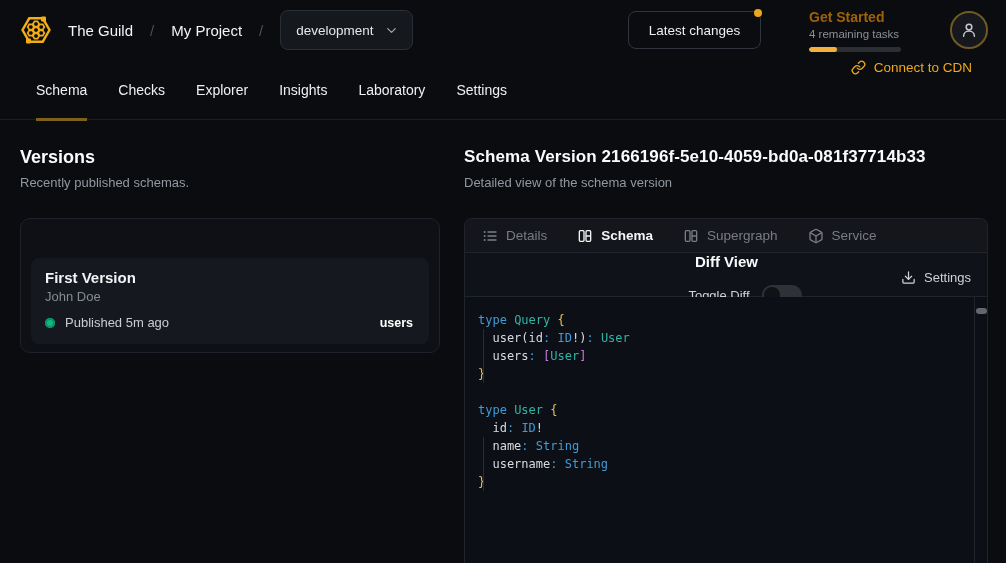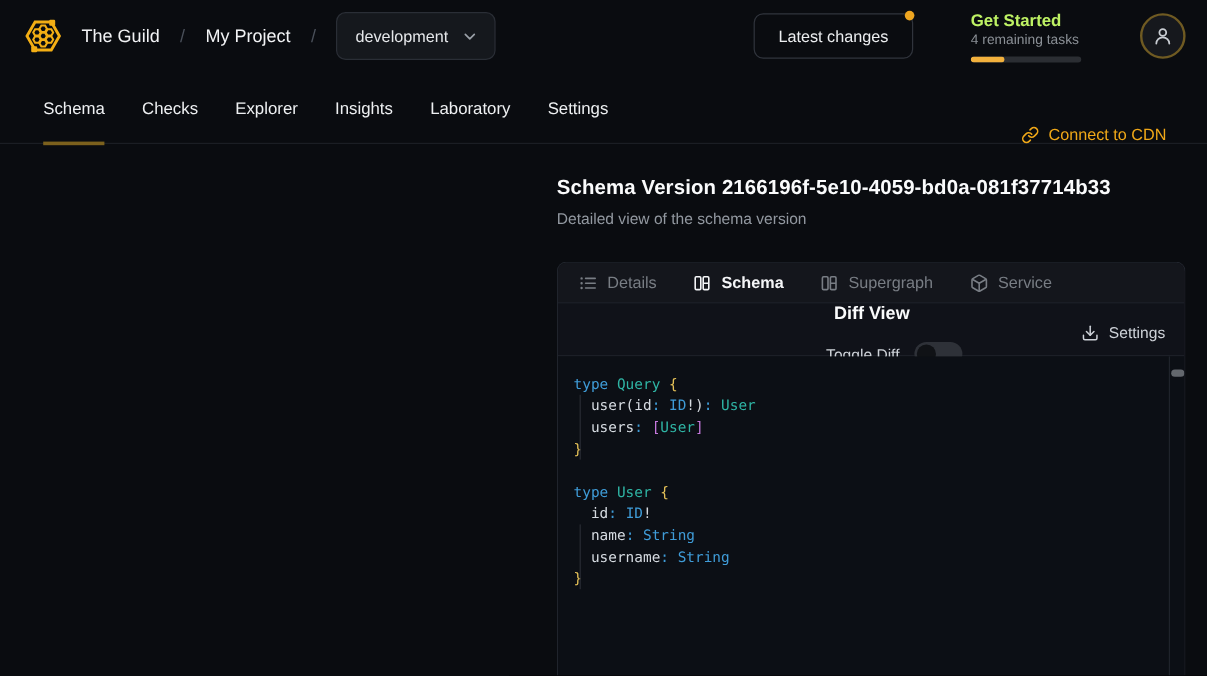--- a/index.html
+++ b/index.html
@@ -13,35 +13,35 @@
   .crumbs { position:absolute; left:68px; top:0; height:60px; display:flex; align-items:center; gap:17px; font-size:15px; }
   .crumb { color:#f2f3f5; font-weight:500; cursor:pointer; }
   .crumb-sep { color:#4a505a; font-size:15px; }
   .target-select { display:flex; align-items:center; gap:10px; height:40px; padding:0 13px 0 15px;
     background:#15181d; border:1px solid #2a2e36; border-radius:8px; color:#e5e7ea; font-size:13.5px; cursor:pointer; }
   .hdr-right { position:absolute; right:0; top:0; height:60px; display:flex; align-items:center; }
   .latest-btn { position:relative; width:133px; height:38px; border:1px solid #30343c; border-radius:8px;
     background:transparent; color:#eceef0; font-size:13.5px; display:flex; align-items:center; justify-content:center; cursor:pointer; }
   .latest-dot { position:absolute; top:-3px; right:-2px; width:8px; height:8px; border-radius:50%; background:#eda520; }
   .get-started { width:92px; margin-left:48px; cursor:pointer; }
-  .gs-title { font-size:14px; font-weight:600; color:#bef264; line-height:17px; }
+  .gs-title { font-size:14px; font-weight:600; color:#a16207; line-height:17px; }
   .gs-sub { font-size:11.5px; color:#8b9096; line-height:15px; margin-top:1px; white-space:nowrap; }
   .gs-bar { margin-top:5px; width:92px; height:5px; border-radius:3px; background:#2b2e33; overflow:hidden; }
   .gs-fill { height:100%; border-radius:3px; background:#f2b13d; }
   .avatar { width:38px; height:38px; margin-left:49px; margin-right:18px; border-radius:50%;
     border:2px solid #6f5a22; background:#16181d; display:flex; align-items:center; justify-content:center; cursor:pointer; }
 
   
   .nav { position:absolute; top:60px; left:0; width:1006px; height:60px; border-bottom:1px solid #1b1e24; }
   .nav-tabs { position:absolute; left:36px; top:0; height:60px; display:flex; gap:31px; }
   .nav-tab { position:relative; height:60px; display:flex; align-items:center; font-size:14px; color:#eef0f2; cursor:pointer; }
   .nav-tab .ul { position:absolute; bottom:-1px; left:0; right:0; height:3px; }
   .ul-dim { background:#7c611d; }
   .ul-bright { background:#eda826; }
-  .cdn-link { position:absolute; right:34px; top:0; height:60px; display:flex; align-items:flex-end; gap:8px;
+  .cdn-link { position:absolute; right:34px; top:0; height:60px; display:flex; align-items:flex-start; gap:8px;
     color:#f0a818; font-size:13.5px; cursor:pointer; }
 
   
   .left-panel { position:absolute; top:120px; left:0; width:460px; }
   .panel-title { font-size:18px; font-weight:700; color:#fafbfc; }
   .panel-sub { font-size:13px; color:#9298a0; margin-top:7px; }
   .versions-card { position:absolute; top:98px; left:20px; width:420px; height:135px;
     background:#0e1015; border:1px solid #1e222a; border-radius:10px; padding:39px 10px 10px 10px; }
   .version-item { height:86px; background:#15181e; border-radius:8px; padding:11px 16px 12px 14px; cursor:pointer; }
   .vi-title { font-size:15px; font-weight:600; color:#f2f3f5; }
@@ -169,20 +169,37 @@
       <span>
         <svg width="15" height="15" viewBox="0 0 24 24" fill="none" stroke="#f0a818" stroke-width="2.1" stroke-linecap="round" stroke-linejoin="round">
             <path d="M10 13a5 5 0 0 0 7.54.54l3-3a5 5 0 0 0-7.07-7.07l-1.72 1.71"></path>
             <path d="M14 11a5 5 0 0 0-7.54-.54l-3 3a5 5 0 0 0 7.07 7.07l1.71-1.71"></path>
           </svg>
       </span>
       <span>Connect to CDN</span>
     </div>
   </div>
 
+  <div class="left-panel">
+    <div style="padding:27px 0 0 20px;">
+      <div class="panel-title">Versions</div>
+      <div class="panel-sub">Recently published schemas.</div>
+    </div>
+    <div class="versions-card">
+      <div class="version-item">
+        <div class="vi-title">First Version</div>
+        <div class="vi-author">John Doe</div>
+        <div class="vi-status">
+          <span class="vi-dot"></span>
+          <span class="vi-pub">Published 5m ago</span>
+          <span class="vi-service">users</span>
+        </div>
+      </div>
+    </div>
+  </div>
 
   <div class="right-panel">
     <div style="padding-top:27px;">
       <div class="rp-title">Schema Version 2166196f-5e10-4059-bd0a-081f37714b33</div>
       <div class="rp-sub">Detailed view of the schema version</div>
     </div>
 
     <div class="detail-box">
       <div class="dtabs">
         <div class="dtab">

